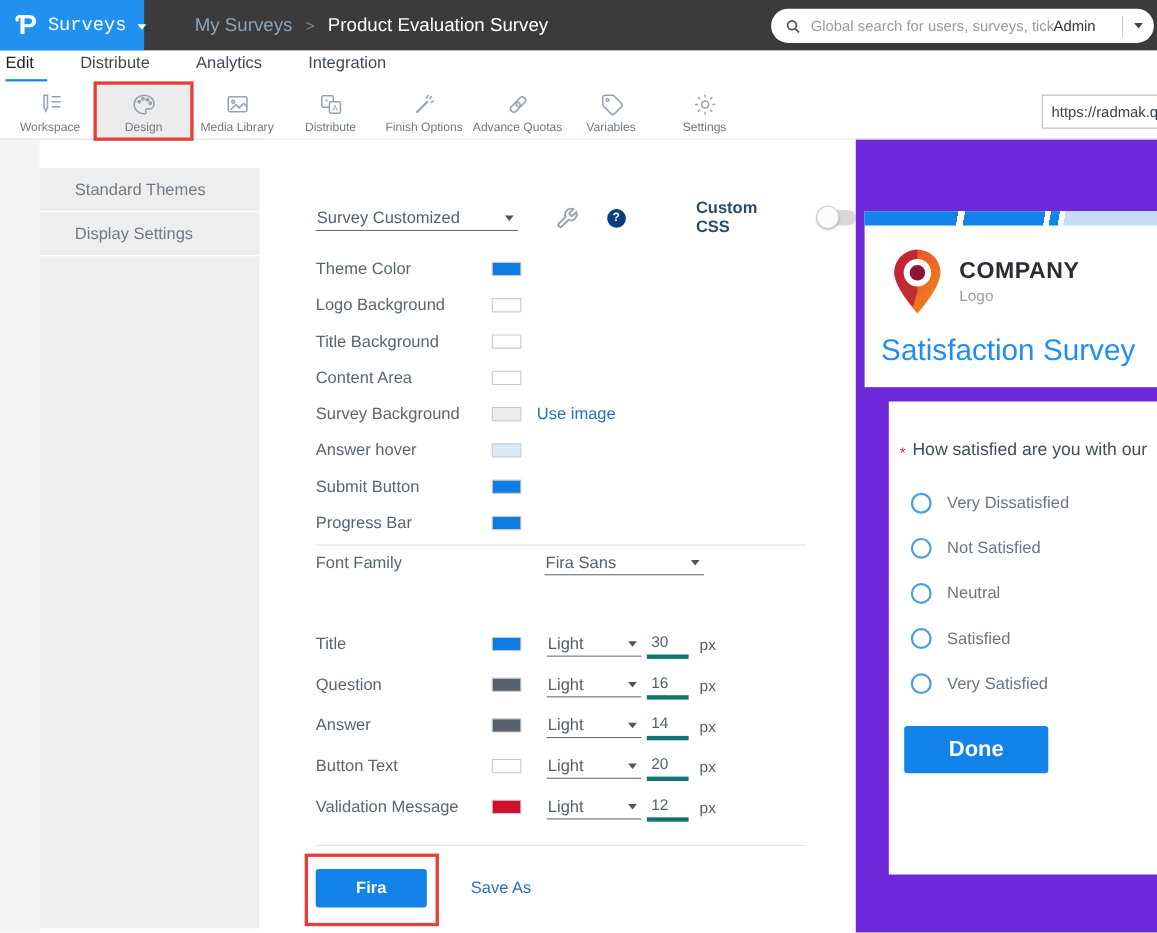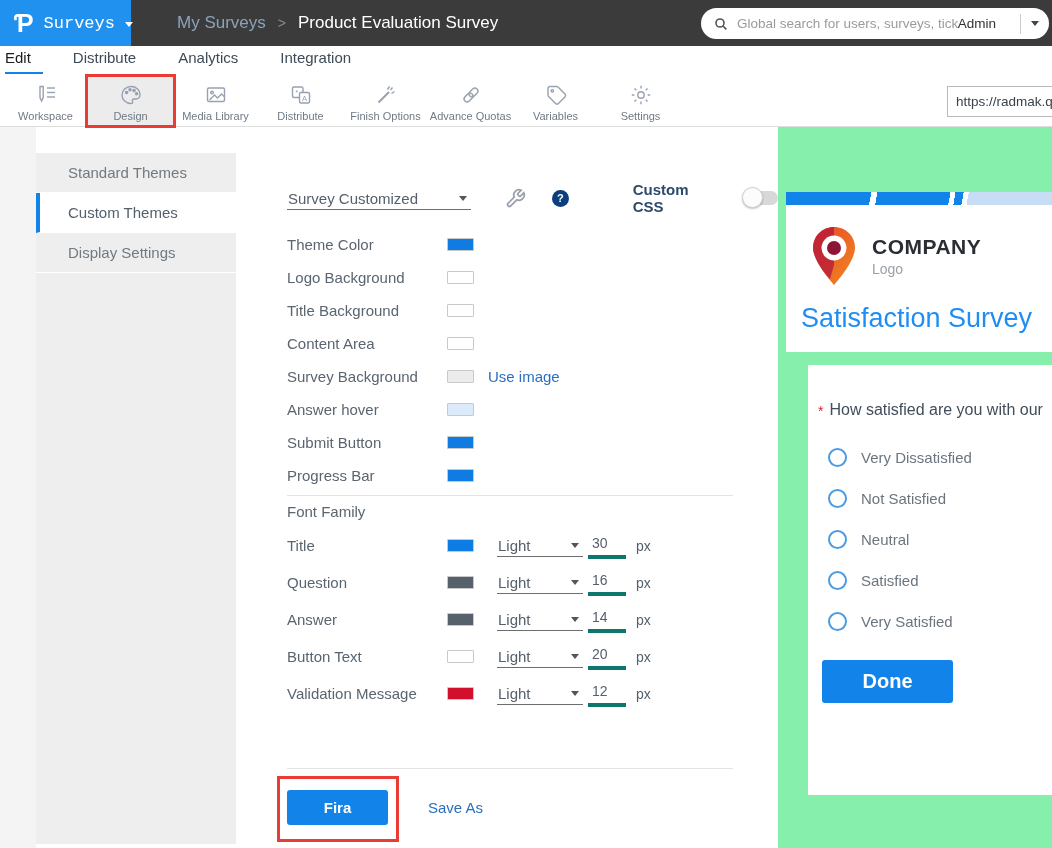--- a/index.html
+++ b/index.html
@@ -79,36 +79,36 @@
   .clabel { width:160px; font-size:15px; color:#5a6570; }
   .swatch { width:27px; height:13px; border:1px solid #c9c9c9; border-radius:1px; cursor:pointer; }
   .uselink { margin-left:14px; font-size:15px; color:#2a6fc0; cursor:pointer; }
 
   .divider { position:absolute; left:51px; width:446px; height:1px; background:#e3e3e3; }
 
   
   .fontfam-row { position:absolute; left:51px; top:368px; height:32px; display:flex; align-items:center; }
   .flabel { width:160px; font-size:15px; color:#5a6570; }
   .fira-select { width:145px; margin-left:48px; }
-  .font-rows { position:absolute; left:51px; top:400px; width:446px; }
+  .font-rows { position:absolute; left:51px; top:440px; width:446px; }
   .frow { height:37px; display:flex; align-items:center; }
   .frow .swatch { margin-left:0; }
   .weight-select { width:86px; margin-left:23px; border-bottom-color:#6e6e6e; }
   .size-input { width:38px; margin-left:5px; border:none; border-bottom:4px solid #0f766e; outline:none;
     font-size:14px; color:#55606c; padding:2px 2px 4px 4px; font-family:"Liberation Sans", sans-serif; background:transparent; }
   .px-unit { margin-left:10px; font-size:14px; color:#55606c; }
 
   
   .save-box-highlight { position:absolute; left:41px; top:649px; width:122px; height:66px; border:3px solid #ea3c34; }
   .save-btn { position:absolute; left:51px; top:663px; width:101px; height:35px; background:#1283e8; color:#fff;
     border:none; border-radius:3px; font-size:15px; font-weight:bold; cursor:pointer; font-family:"Liberation Sans", sans-serif; }
   .saveas-link { position:absolute; left:192px; top:672px; font-size:15px; color:#2a6fc0; cursor:pointer; }
 
   
-  .preview { position:absolute; left:778px; top:127px; width:274px; height:721px; background:#86efac; overflow:hidden; }
+  .preview { position:absolute; left:778px; top:127px; width:274px; height:721px; background:#6d28d9; overflow:hidden; }
   .pv-header { position:absolute; left:8px; top:65px; width:300px; height:160px; background:#fff; }
   .pv-band { height:13px; width:100%;
     background:linear-gradient(100deg,#1283e8 0px,#1283e8 84px,#fff 84px,#fff 90px,#1283e8 90px,#1283e8 162px,#fff 162px,#fff 167px,#1283e8 167px,#1283e8 175px,#fff 175px,#fff 180px,#c7dcf5 180px); }
   .pv-logo-row { display:flex; align-items:center; margin:20px 0 0 22px; gap:12px; }
   .pv-logo-text .company { font-size:21px; font-weight:800; color:#2a2d33; letter-spacing:.5px; }
   .pv-logo-text .logo-sub { font-size:14px; color:#9aa0a6; margin-top:2px; }
   .pv-title { margin:16px 0 0 15px; font-size:27px; color:#1f8ef2; white-space:nowrap; }
   .pv-card { position:absolute; left:30px; top:238px; width:330px; height:430px; background:#fff; }
   .pv-question { display:flex; margin:36px 0 0 10px; font-size:16px; color:#414d59; white-space:nowrap; }
   .pv-required { color:#e0262e; font-size:14px; margin:2px 6px 0 0; }
@@ -223,21 +223,20 @@
       </svg>
       <span class="tlabel">Settings</span>
     </div>
     <input class="url-box" value="https://radmak.q" style="">
   </div>
 
   <div class="left-rail"></div>
 
   <div class="sidebar">
     <div class="side-item">Standard Themes</div>
-    <div class="side-item active">Custom Themes</div>
     <div class="side-item">Display Settings</div>
   </div>
 
   <div class="main">
 
     <div class="theme-row">
       <div class="uselect theme-select">
         <span>Survey Customized</span>
         <span class="caret"></span>
       </div>
@@ -286,20 +285,24 @@
       <div class="crow">
         <span class="clabel">Progress Bar</span>
         <span class="swatch" style="background: rgb(15, 124, 228);"></span>
       </div>
     </div>
 
     <div class="divider" style="top:368px"></div>
 
     <div class="fontfam-row">
       <span class="flabel">Font Family</span>
+      <div class="uselect fira-select">
+        <span>Fira Sans</span>
+        <span class="caret"></span>
+      </div>
     </div>
 
     <div class="font-rows">
       <div class="frow">
         <span class="flabel">Title</span>
         <span class="swatch" style="background: rgb(15, 124, 228);"></span>
         <div class="uselect weight-select">
           <span>Light</span>
           <span class="caret"></span>
         </div>

